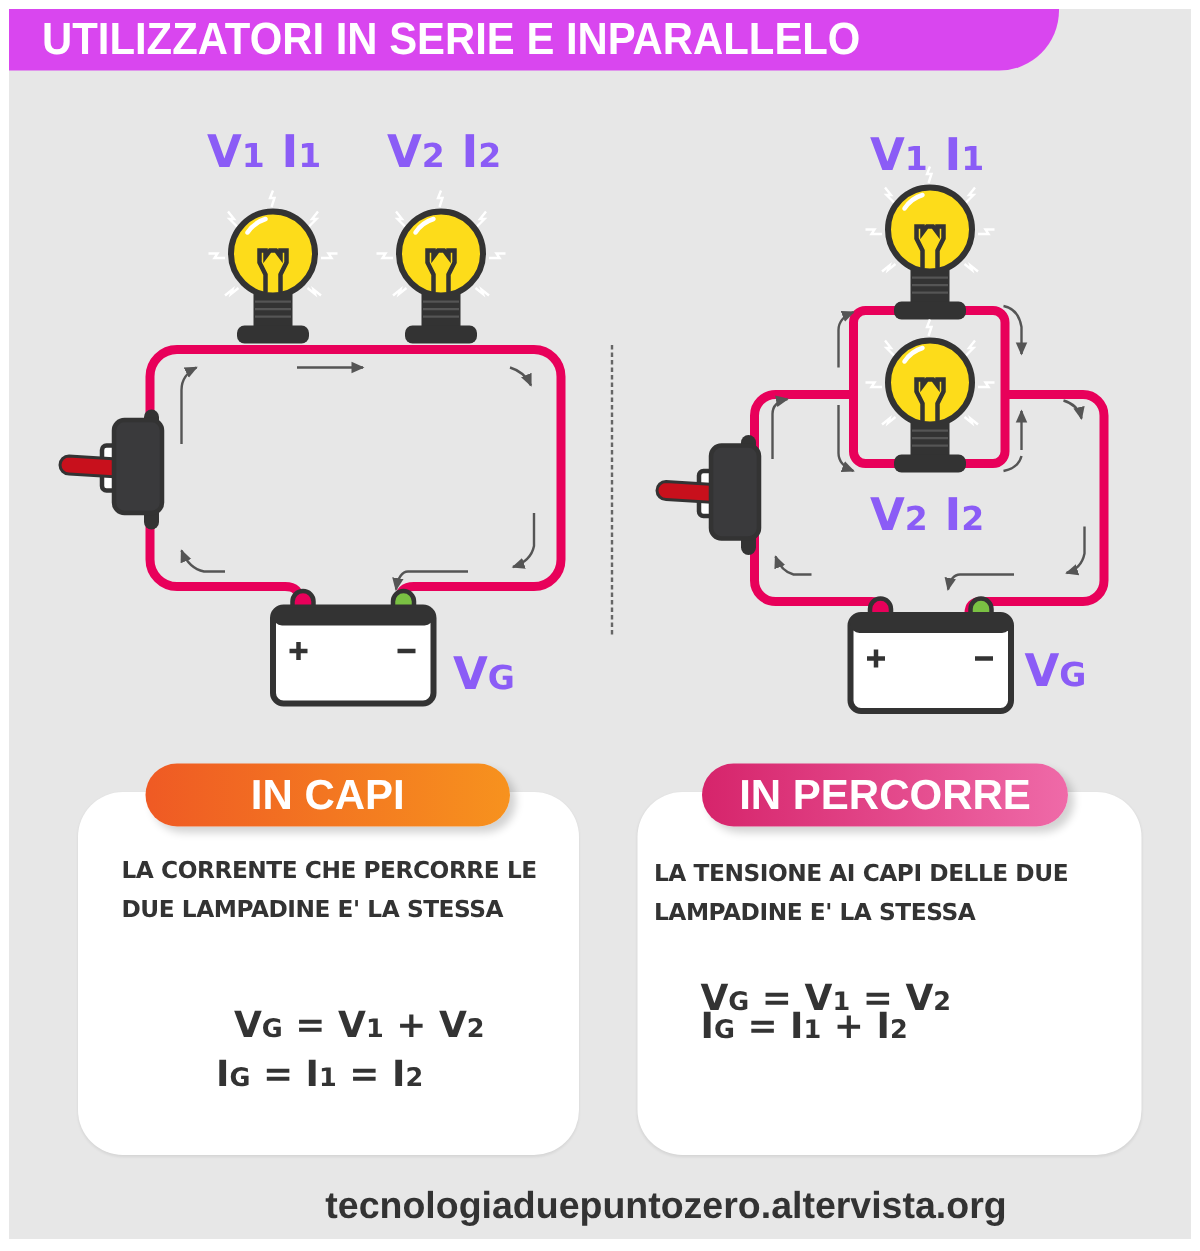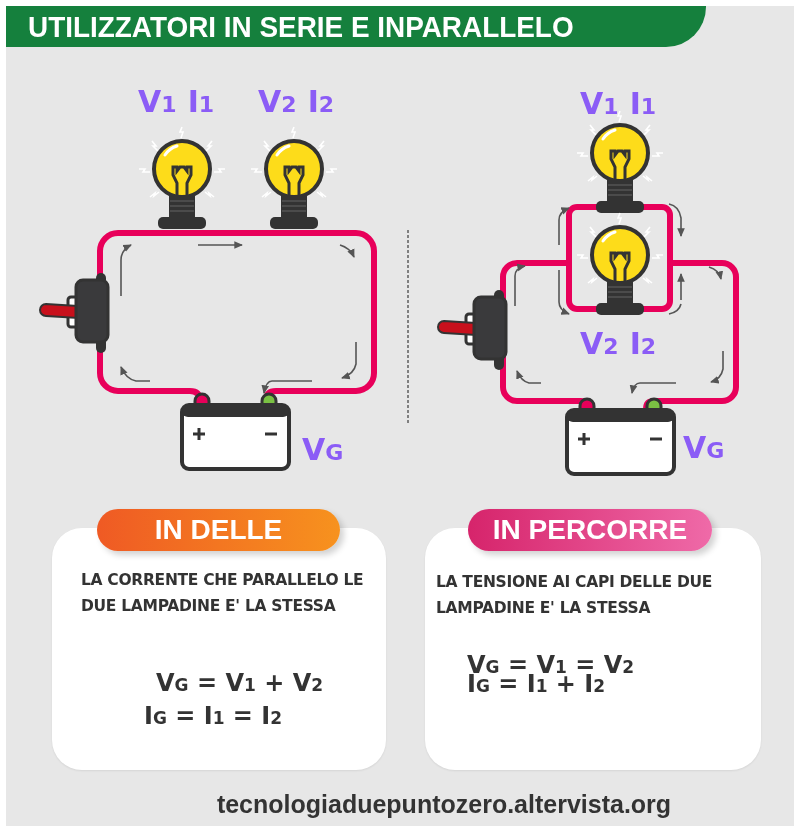--- a/index.html
+++ b/index.html
@@ -1,18 +1,18 @@
 <!DOCTYPE html>
 <html><head>
   <meta charset="utf-8">
   <style>
     html, body { margin: 0; padding: 0; }
     body { width: 800px; height: 834px; background: #ffffff; position: relative; overflow: hidden; font-family: "Liberation Sans", sans-serif; }
     .panel { position: absolute; left: 6px; top: 6px; width: 788px; height: 820px; background: #e7e7e7; }
-    .title-bar { position: absolute; left: 6px; top: 6px; width: 700px; height: 41px; background: #15803d; border-bottom-right-radius: 40px 40px; }
+    .title-bar { position: absolute; left: 6px; top: 6px; width: 700px; height: 41px; background: #d946ef; border-bottom-right-radius: 40px 40px; }
     .title-text { position: absolute; left: 22px; top: 4px; font-family: "Liberation Sans", sans-serif; font-weight: bold; font-size: 30px; color: #ffffff; letter-spacing: 0px; transform: scaleX(0.93); transform-origin: left center; white-space: nowrap; }
     svg.diagram { position: absolute; left: 0; top: 0; }
     .lbl { position: absolute; font-family: "DejaVu Sans", sans-serif; font-weight: bold; color: #8b5cf6; white-space: nowrap; }
     .lbl .big { font-size: 30px; }
     .lbl .sub { font-size: 22px; }
     .card { position: absolute; background: #ffffff; border-radius: 30px; box-shadow: 0 1px 2px rgba(0,0,0,0.08); }
     .pill { position: absolute; height: 42px; border-radius: 21px; color: #fff; font-family: "Liberation Sans", sans-serif; font-weight: bold; font-size: 28px; text-align: center; line-height: 42px; box-shadow: 4px 4px 6px rgba(0,0,0,0.18); }
     .pill-serie { left: 97px; top: 509px; width: 243px; background: linear-gradient(90deg, #ef5a24, #f7921e); }
     .pill-par { left: 468px; top: 509px; width: 244px; background: linear-gradient(90deg, #d6246b, #ef6aa8); }
     .desc { position: absolute; font-family: "DejaVu Sans", sans-serif; font-weight: bold; font-size: 15.5px; line-height: 26px; color: #333333; letter-spacing: -0.3px; }
@@ -127,22 +127,22 @@
   <span class="big">V</span><span class="sub">1</span>&nbsp;&nbsp;<span class="big">I</span><span class="sub">1</span>
 </div>
 <div class="lbl" style="left:580px; top:326px;">
   <span class="big">V</span><span class="sub">2</span>&nbsp;&nbsp;<span class="big">I</span><span class="sub">2</span>
 </div>
 <div class="lbl" style="left:683px; top:430px;">
   <span class="big">V</span><span class="sub">G</span>
 </div>
 
 <div class="card" style="left:52px; top:528px; width:334px; height:242px;"></div>
-<div class="pill pill-serie">IN DELLE</div>
-<div class="desc" style="left:81px; top:567px; width:290px;">LA CORRENTE CHE PARALLELO LE DUE LAMPADINE E' LA STESSA</div>
+<div class="pill pill-serie">IN CAPI</div>
+<div class="desc" style="left:81px; top:567px; width:290px;">LA CORRENTE CHE PERCORRE LE DUE LAMPADINE E' LA STESSA</div>
 <div class="formula" style="left:156px; top:666px;text-align:center;">
   <span>V</span><span class="s">G</span><span> = </span><span>V</span><span class="s">1</span><span> + </span><span>V</span><span class="s">2</span>
 </div>
 <div class="formula" style="left:144px; top:699px;">
   <span>I</span><span class="s">G</span><span> = </span><span>I</span><span class="s">1</span><span> = </span><span>I</span><span class="s">2</span>
 </div>
 
 <div class="card" style="left:425px; top:528px; width:336px; height:242px;"></div>
 <div class="pill pill-par">IN PERCORRE</div>
 <div class="desc" style="left:436px; top:569px; width:300px;">LA TENSIONE AI CAPI DELLE DUE LAMPADINE E' LA STESSA</div>

